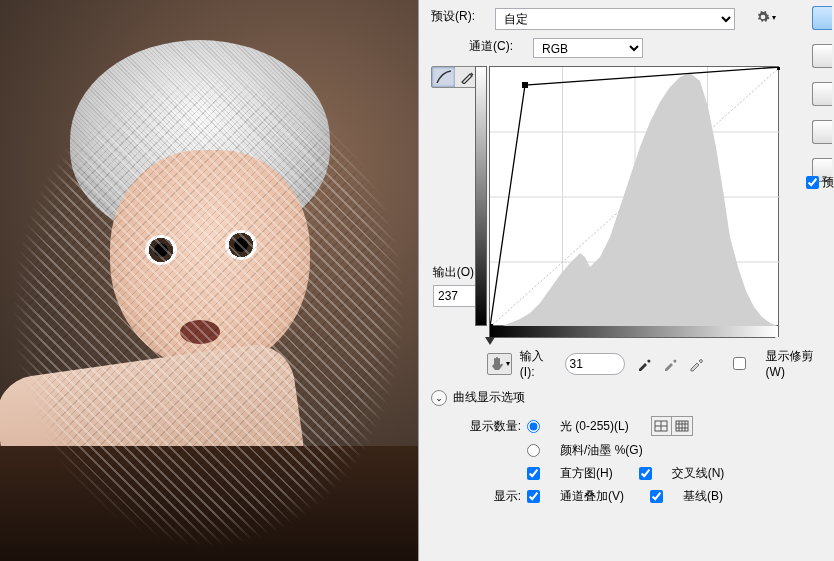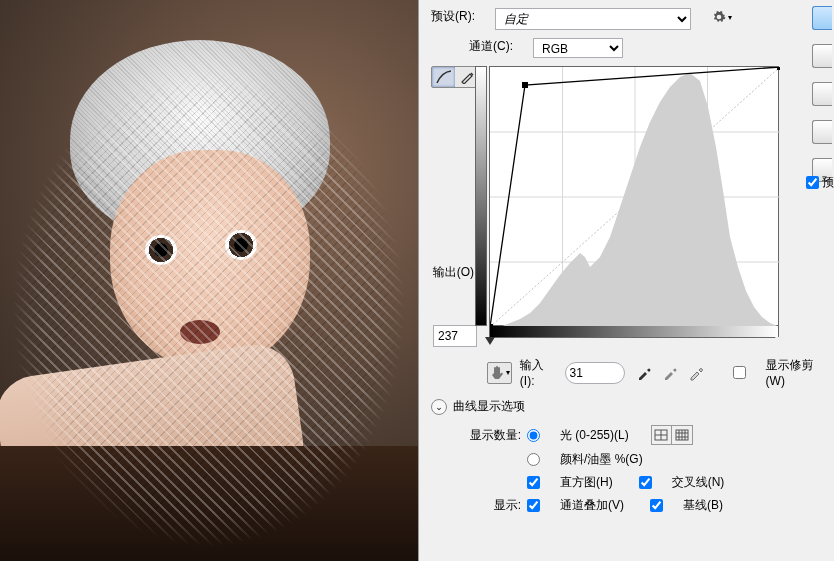--- a/index.html
+++ b/index.html
@@ -78,40 +78,40 @@
     padding: 8px 6px 8px 12px;
     position: relative;
   }
   .row { display: flex; align-items: flex-start; margin-bottom: 8px; gap: 20px; }
   label.lbl { color: #000; }
   select, input[type=text] {
     font-family: inherit; font-size: 12px;
     border: 1px solid #abadb3; background: #fff;
     padding: 2px 4px; height: 22px;
   }
-  .preset-select { width: 196px; font-style: italic; }
+  .preset-select { width: 240px; }
   .gear-btn {
     width: 22px; height: 18px; display: inline-flex; align-items: center; justify-content: center;
     cursor: pointer;
   }
   .gear-btn svg { width: 14px; height: 14px; }
-  .channel-select { width: 90px; height: 20px; }
+  .channel-select { width: 110px; height: 20px; }
   .curve-area { display: flex; gap: 10px; }
   .tool-col { display: flex; flex-direction: column; gap: 6px; align-items: center; width: 48px; }
   .tool-toggle {
     display: flex; border: 1px solid #8a8a8a; border-radius: 2px; overflow: hidden;
     background: #e8e8e8; width: 48px; height: 22px;
   }
   .tool-toggle span {
     width: 24px; display: flex; align-items: center; justify-content: center;
   }
   .tool-toggle span.active { background: #d0d8e8; box-shadow: inset 0 0 3px #6080b0; }
   .output-block { text-align: center; margin-top: 170px; }
   .output-block .olbl { display: block; margin-bottom: 4px; }
-  .output-block input { width: 44px; text-align: left; margin-top: 40px; }
+  .output-block input { width: 44px; text-align: left; }
   .graph-wrap { position: relative; }
   .grad-v {
     position: absolute; left: -14px; top: 0; width: 12px; height: 260px;
     background: linear-gradient(180deg, #fff 0%, #000 100%);
     border: 1px solid #666;
   }
   .graph {
     width: 290px; height: 260px;
     border: 1px solid #666;
     background: #fff;

